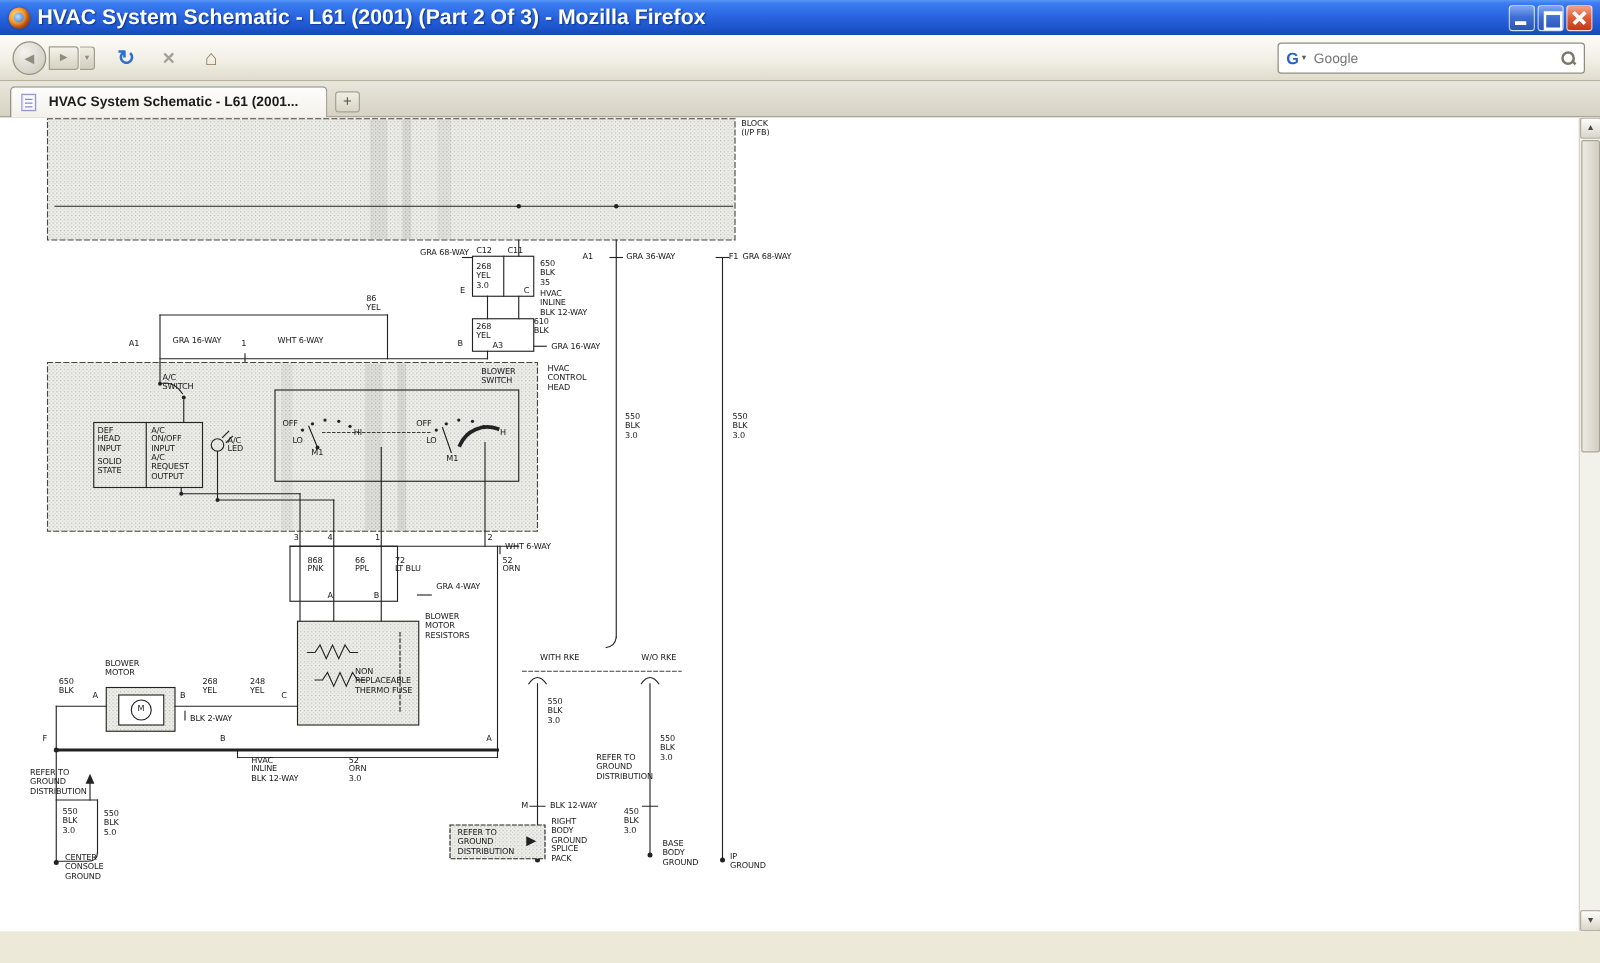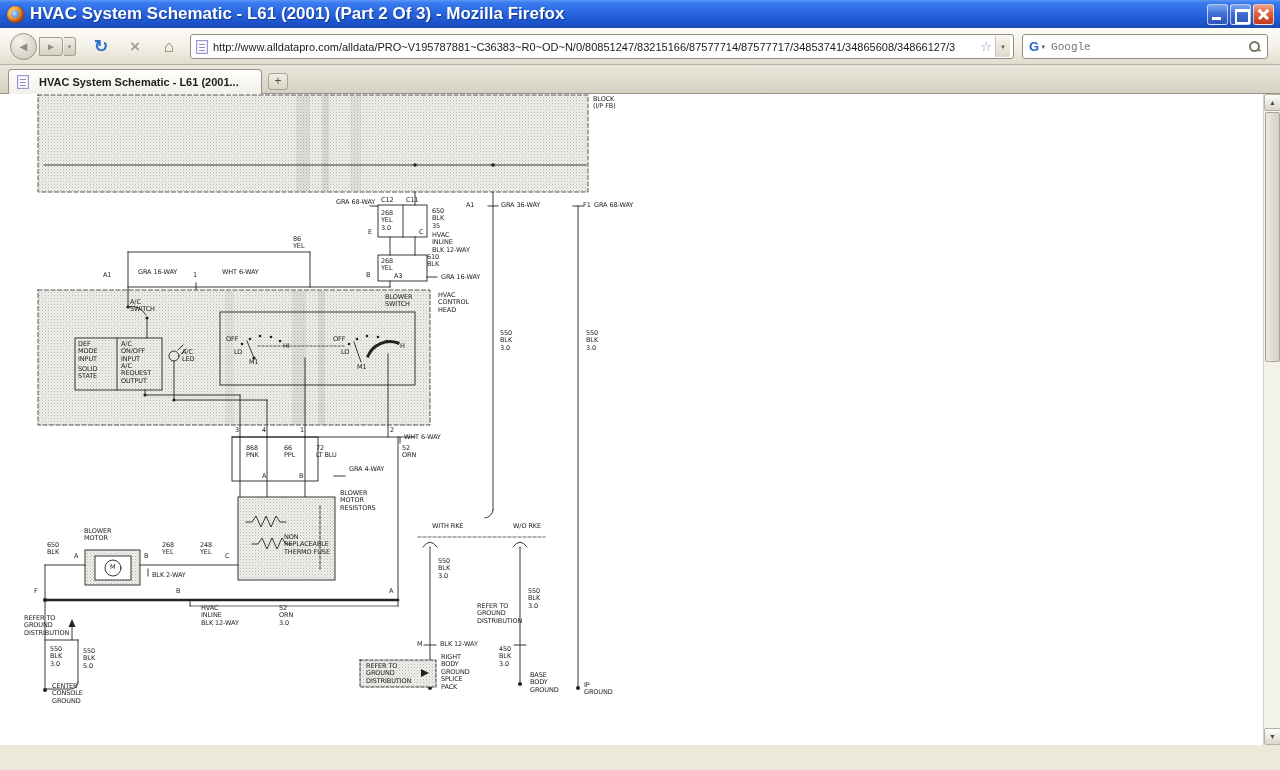--- a/index.html
+++ b/index.html
@@ -51,21 +51,21 @@
     height:20px; background:transparent; white-space:nowrap; overflow:hidden; }
   .star { color:#7d93b8; font-size:13px; margin:0 3px; cursor:pointer; }
   .url-drop { width:15px; height:21px; border-left:1px solid #c8c5b8; display:flex; align-items:center; justify-content:center;
     font-size:6px; color:#5f5c50; background:linear-gradient(180deg,#f6f4ec,#ddd9ca); border-radius:0 2px 2px 0; cursor:pointer; }
 
   .searchbox { position:absolute; left:1022px; top:6px; width:246px; height:25px; background:#fff;
     border:1px solid #8f8d80; border-radius:3px; display:flex; align-items:center; padding:0 4px; }
   .g-logo { font-size:13px; font-weight:bold; color:#2a62c8; margin:0 1px 0 2px; }
   .g-drop { font-size:6px; color:#5f5c50; margin-right:5px; }
   .search-input { flex:1; border:none; outline:none; font-size:11px; color:#9a9a92; background:transparent;
-    font-family:Liberation Mono, monospace; }
+    font-family:Liberation Sans, sans-serif; }
   .magnifier { width:13px; height:13px; position:relative; margin-right:2px; cursor:pointer; }
   .magnifier::before { content:""; position:absolute; left:1px; top:1px; width:7px; height:7px; border:2px solid #7b7868; border-radius:50%; }
   .magnifier::after { content:""; position:absolute; left:9px; top:9px; width:4px; height:2px; background:#7b7868; transform:rotate(45deg); }
 
   
   .tabbar { position:absolute; left:0; top:65px; width:1280px; height:29px;
     background:linear-gradient(180deg,#e9e6dc 0%,#d6d2c3 100%); border-bottom:1px solid #989384; }
   .tab { position:absolute; left:8px; top:4px; width:254px; height:25px; border:1px solid #989384; border-bottom:none;
     border-radius:4px 4px 0 0; background:linear-gradient(180deg,#fefefd 0%,#f2f0e9 100%);
     display:flex; align-items:center; padding:0 6px; cursor:pointer; }
@@ -125,28 +125,20 @@
     <div class="navbtn btn-reload">
       <span>↻</span>
     </div>
     <div class="navbtn btn-stop">
       <span>×</span>
     </div>
     <div class="navbtn btn-home">
       <span>⌂</span>
     </div>
 
-    <div class="urlbar">
-      <span class="page-ico"></span>
-      <input class="url-input" type="text" value="http://www.alldatapro.com/alldata/PRO~V195787881~C36383~R0~OD~N/0/80851247/83215166/87577714/87577717/34853741/34865608/34866127/3" style="">
-      <span class="star">☆</span>
-      <span class="url-drop">
-        <span>▼</span>
-      </span>
-    </div>
 
     <div class="searchbox">
       <span class="g-logo">G</span>
       <span class="g-drop">▼</span>
       <input class="search-input" type="text" placeholder="Google" style="">
       <span class="magnifier"></span>
     </div>
   </div>
 
   <div class="tabbar">
@@ -322,21 +314,21 @@
           <span class="slabel" style="left: 103px; top: 178px;">A1</span>
           <span class="slabel" style="left: 138px; top: 175px;">GRA 16-WAY</span>
           <span class="slabel" style="left: 193px; top: 178px;">1</span>
           <span class="slabel" style="left: 222px; top: 175px;">WHT 6-WAY</span>
           <span class="slabel" style="left: 438px; top: 198px;">HVAC
 CONTROL
 HEAD</span>
           <span class="slabel" style="left: 130px; top: 205px;">A/C
 SWITCH</span>
           <span class="slabel" style="left: 78px; top: 247px;">DEF
-MODE
+HEAD
 INPUT</span>
           <span class="slabel" style="left: 121px; top: 247px;">A/C
 ON/OFF
 INPUT</span>
           <span class="slabel" style="left: 78px; top: 272px;">SOLID
 STATE</span>
           <span class="slabel" style="left: 121px; top: 269px;">A/C
 REQUEST
 OUTPUT</span>
           <span class="slabel" style="left: 182px; top: 255px;">A/C

